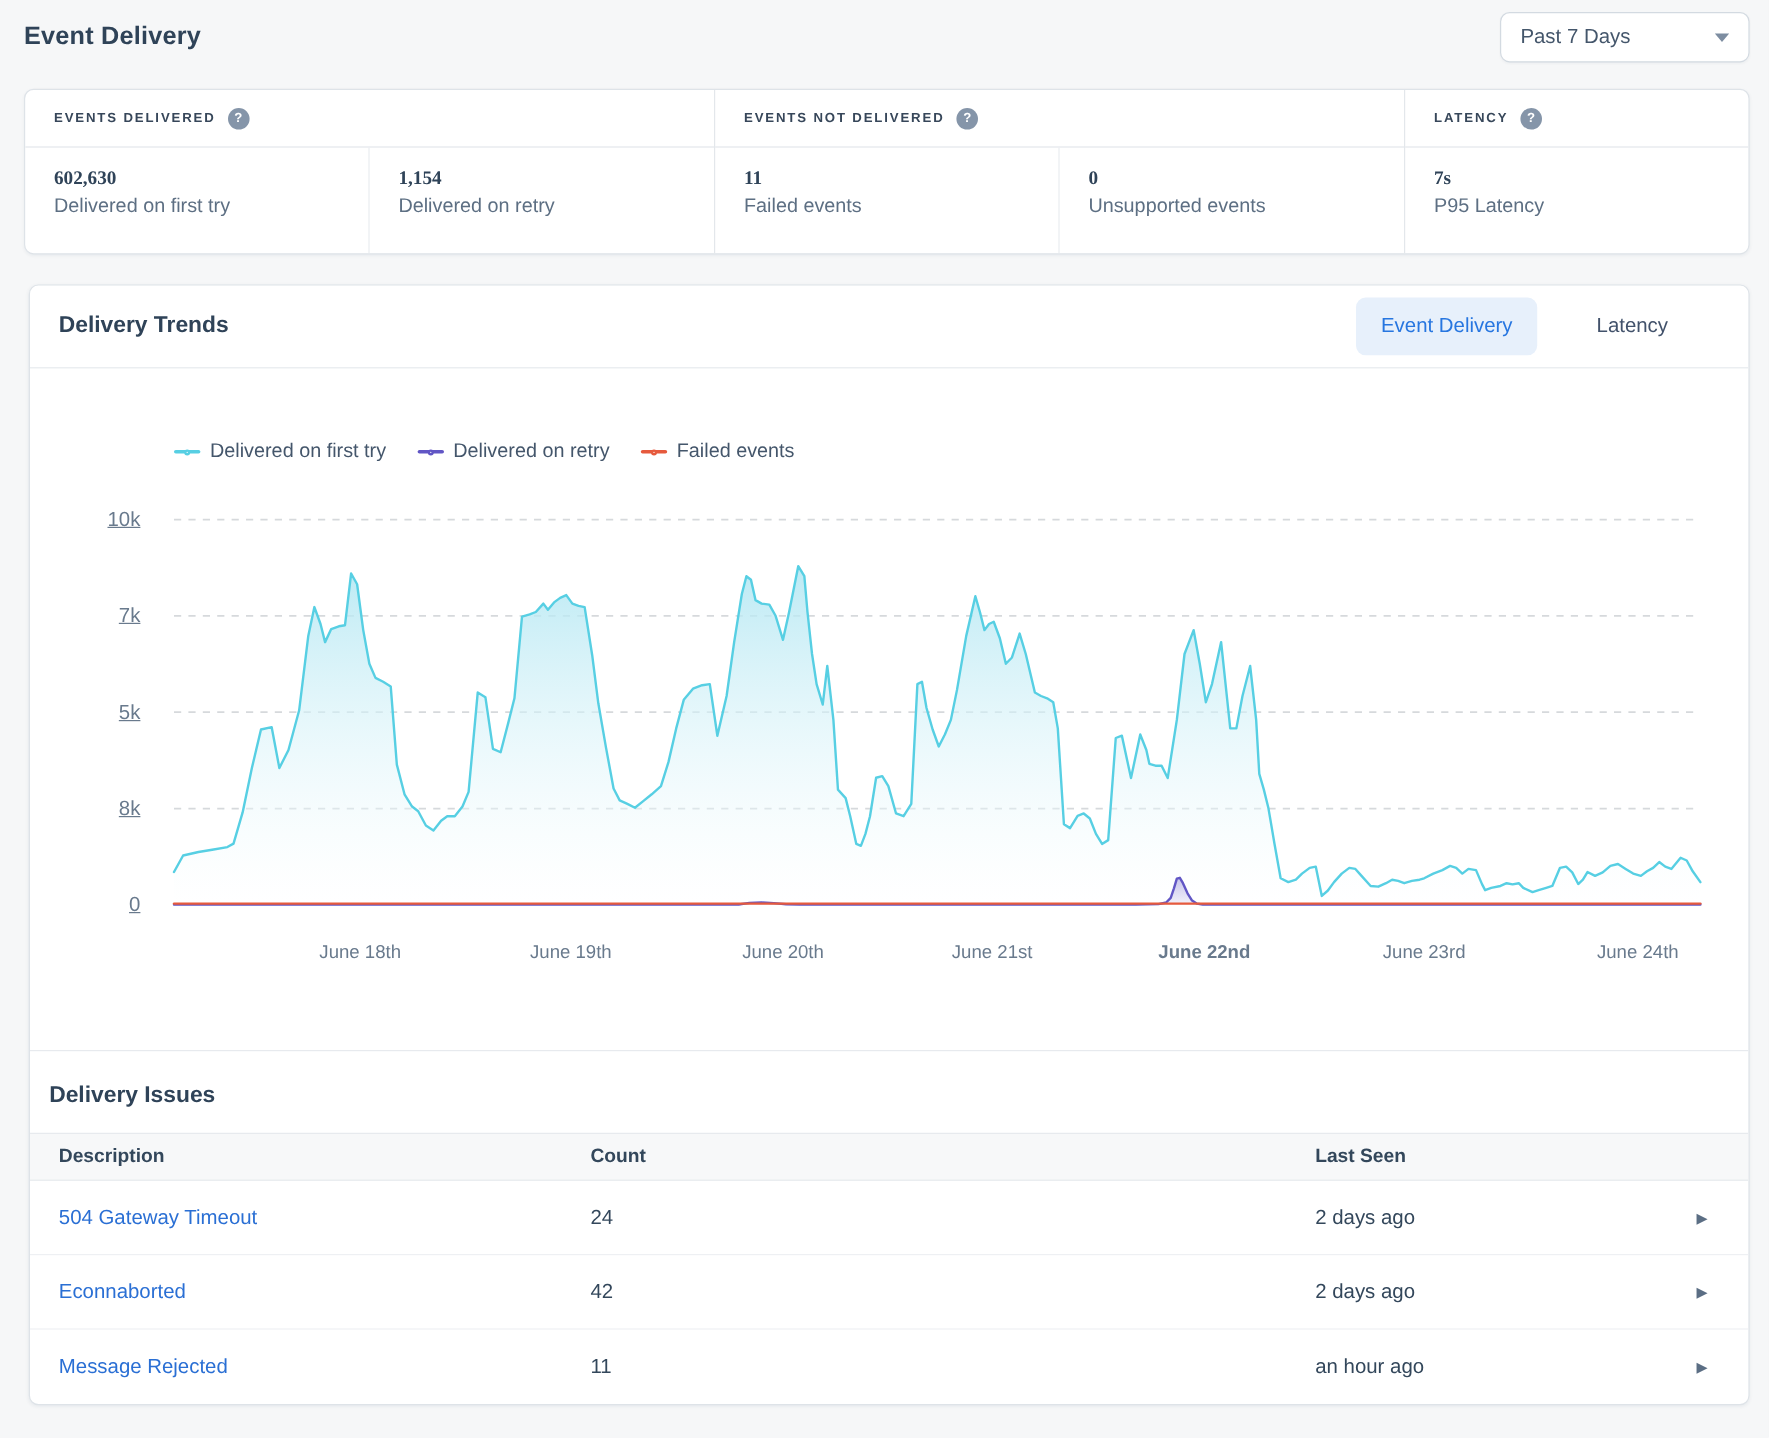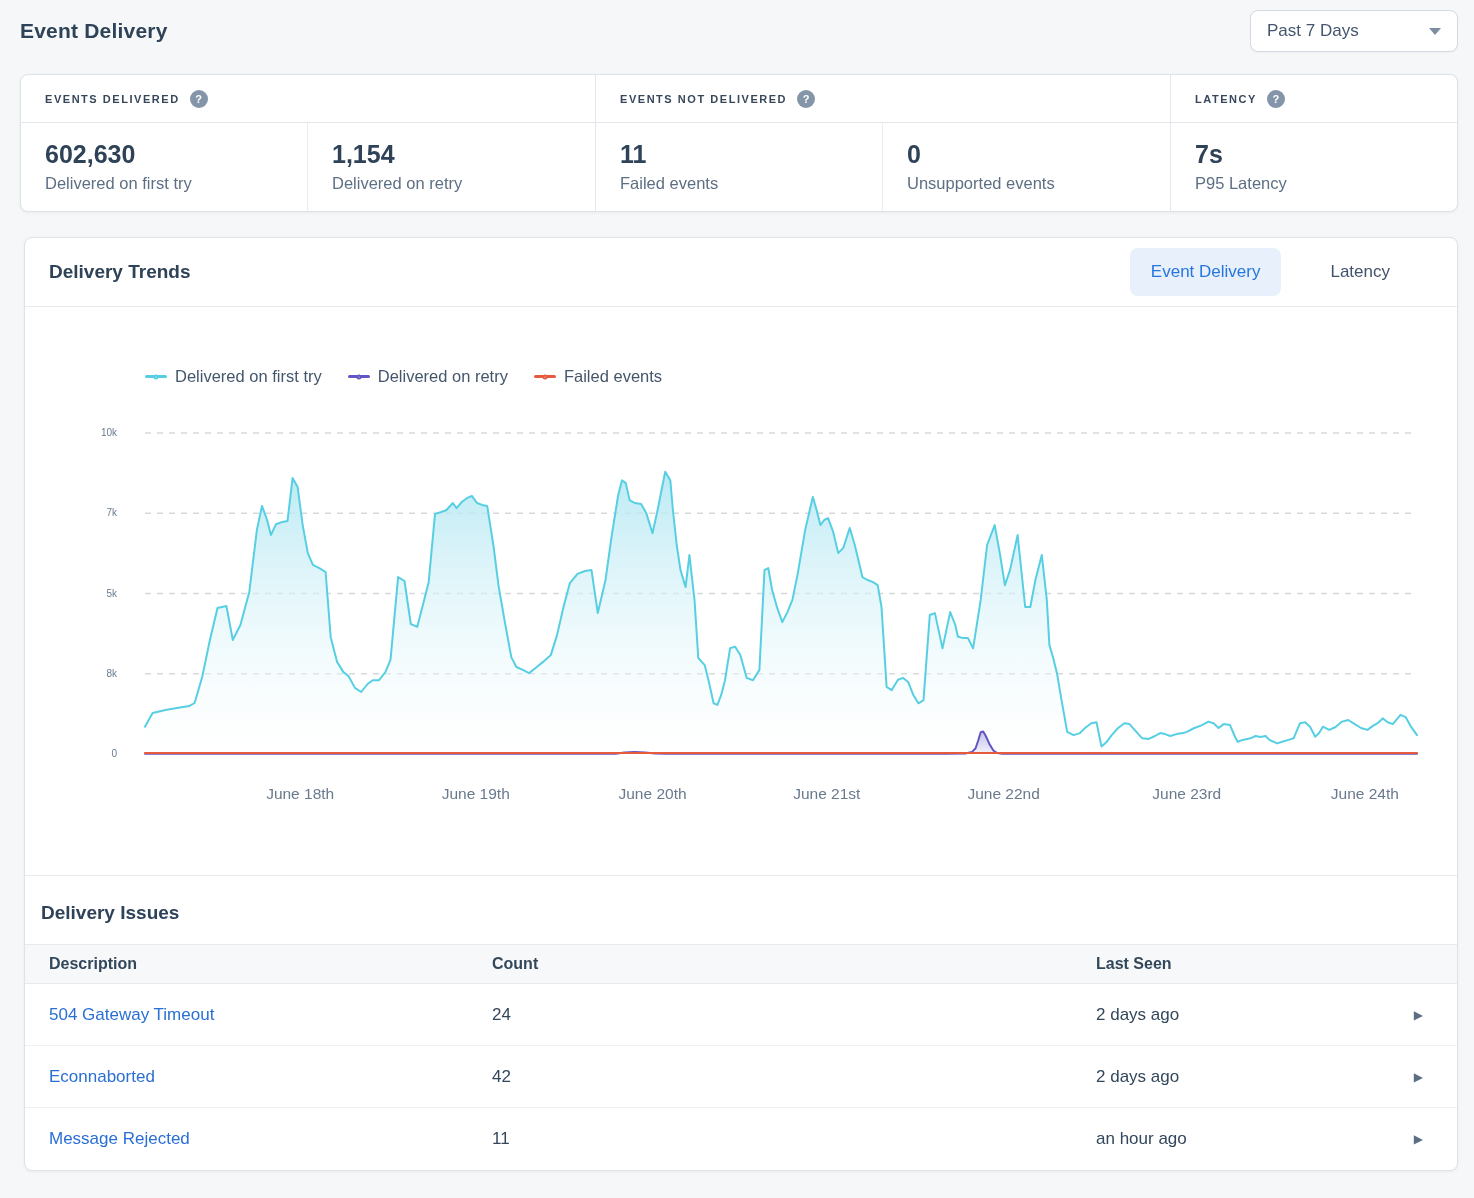--- a/index.html
+++ b/index.html
@@ -38,42 +38,42 @@
   .stat-group-header { height:48px; display:flex; align-items:center; gap:10px; padding:0 24px; border-bottom:1px solid #e3e7eb; }
   .stat-group-label { font-size:11px; font-weight:700; letter-spacing:.14em; color:#37475a; }
   .help-icon {
     width:18px; height:18px; border-radius:50%; background:#8595a9; color:#fff;
     font-size:11px; font-weight:700; display:inline-flex; align-items:center; justify-content:center;
     cursor:pointer; flex:0 0 auto;
   }
   .stat-cells { flex:1; display:grid; grid-auto-flow:column; grid-auto-columns:1fr; }
   .stat-cell { padding:17px 24px 0; border-right:1px solid #e9edf0; }
   .stat-cell:last-child { border-right:none; }
-  .stat-value { font-size:25px; font-weight:700; color:#2f4358; margin-bottom:5px; }
+  .stat-value { font-size:16px; font-weight:700; color:#2f4358; margin-bottom:5px;font-family:Liberation Serif, serif; }
   .stat-sublabel { font-size:16.5px; color:#5d6f83; }
 
   
   .main-card { margin-top:25px;margin-left:24px; }
   .trends-header { height:69px; display:flex; align-items:center; justify-content:space-between; padding:0 46px 0 24px; border-bottom:1px solid #e7eaee; }
   .section-title { font-size:19px; font-weight:700; color:#2f4358; }
   .tabs { display:flex; align-items:center; gap:28px; }
   .tab {
     border:none; background:transparent; font-family:inherit; font-size:17px; color:#42526b;
     padding:14px 21px; border-radius:8px; cursor:pointer;
   }
   .tab.active { background:#e7f0fb; color:#2776e0; font-weight:400; }
 
   
   .chart-area { position:relative; height:569px; border-bottom:1px solid #e7eaee; }
   .legend { position:absolute; left:120px; top:60px; display:flex; align-items:center; gap:26px; }
   .legend-item { display:flex; align-items:center; gap:8px; font-size:16.5px; color:#44566b; }
   .legend-marker { position:relative; width:22px; height:11px; }
   .legend-marker .bar { position:absolute; top:4px; left:0; right:0; height:3px; border-radius:2px; }
   .legend-marker .dot { position:absolute; left:50%; top:50%; transform:translate(-50%,-50%); width:5px; height:5px; border-radius:50%; border:2.5px solid; background:#fff; }
-  .y-label { position:absolute; left:18px; width:74px; text-align:right; font-size:10px; color:#697a8d; height:20px; line-height:20px; }
+  .y-label { position:absolute; left:18px; width:74px; text-align:right; font-size:17px; color:#697a8d; height:20px; line-height:20px;text-decoration:underline; }
   .x-label { position:absolute; top:478px; transform:translateX(-50%); font-size:15.5px; color:#697a8d; white-space:nowrap; }
   #chart-svg { position:absolute; left:120px; top:126px; width:1272px; height:321px; overflow:visible; }
 
   
   .issues-title { padding:26px 16px 20px; }
   .issues-table { width:100%; }
   .t-row { display:grid; grid-template-columns:443px 604px 1fr 56px; align-items:center; }
   .t-head { height:40px; background:#f7f8f9; border-top:1px solid #e7eaee; border-bottom:1px solid #e7eaee; }
   .t-head .t-cell { font-size:16px; font-weight:700; color:#33475b; }
   .t-body-row { height:62px; border-bottom:1px solid #eef0f3; cursor:pointer; }
@@ -203,21 +203,21 @@
         </svg>
     <div class="y-label" style="top: 116px;">10k</div>
         <div class="y-label" style="top: 196.25px;">7k</div>
         <div class="y-label" style="top: 276.5px;">5k</div>
         <div class="y-label" style="top: 356.75px;">8k</div>
         <div class="y-label" style="top: 437px;">0</div>
         <div class="x-label" style="left: 275.184px;">June 18th</div>
         <div class="x-label" style="left: 450.72px;">June 19th</div>
         <div class="x-label" style="left: 627.528px;">June 20th</div>
         <div class="x-label" style="left: 801.792px;">June 21st</div>
-        <div class="x-label" style="left: 978.6px;">June 22nd</div>
+        <div class="x-label" style="left: 978.6px; font-weight: bold;">June 22nd</div>
         <div class="x-label" style="left: 1161.77px;">June 23rd</div>
         <div class="x-label" style="left: 1339.85px;">June 24th</div>
       </div>
 
     <div class="issues-section">
       <h2 class="section-title issues-title">Delivery Issues</h2>
 
       <div class="issues-table">
         <div class="t-row t-head">
           <div class="t-cell">Description</div>

